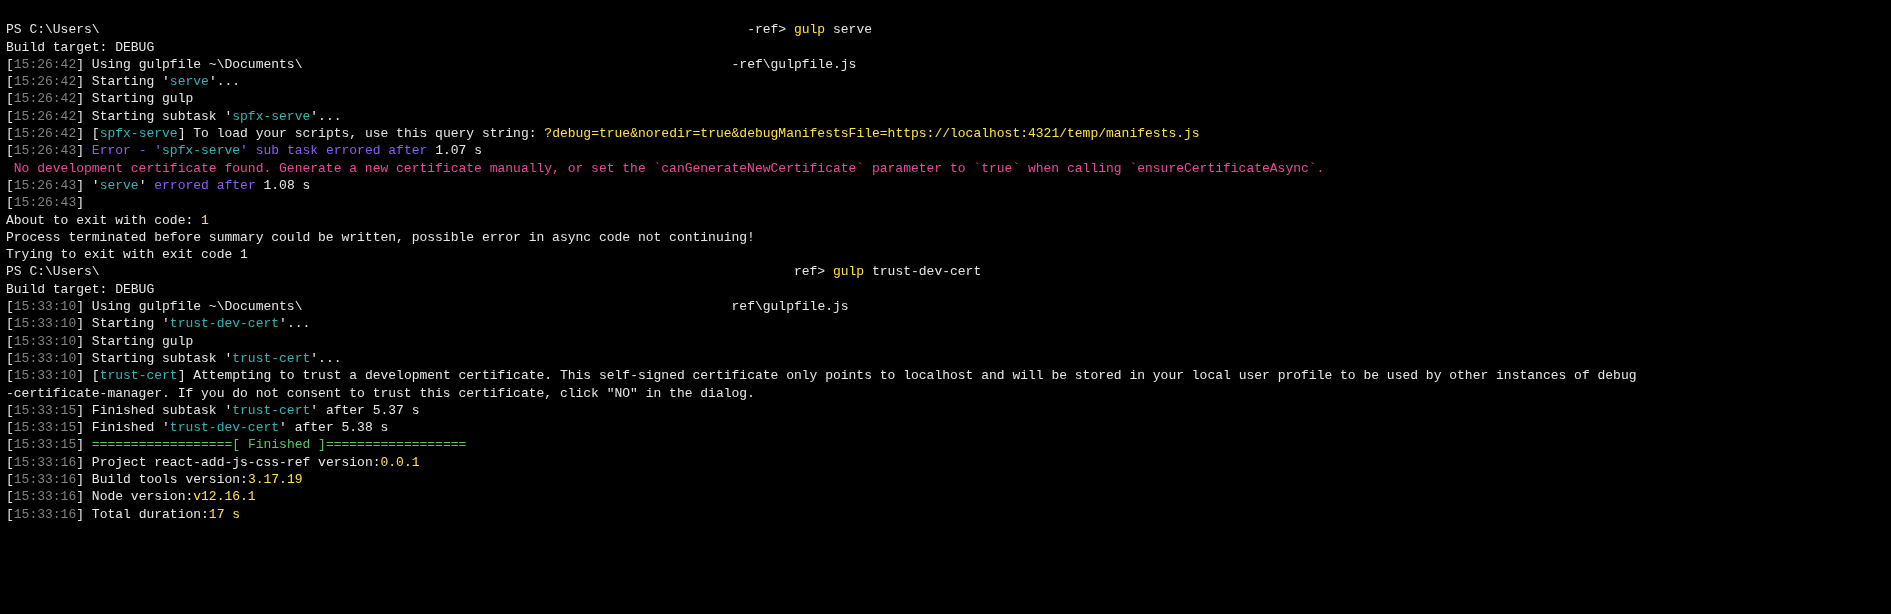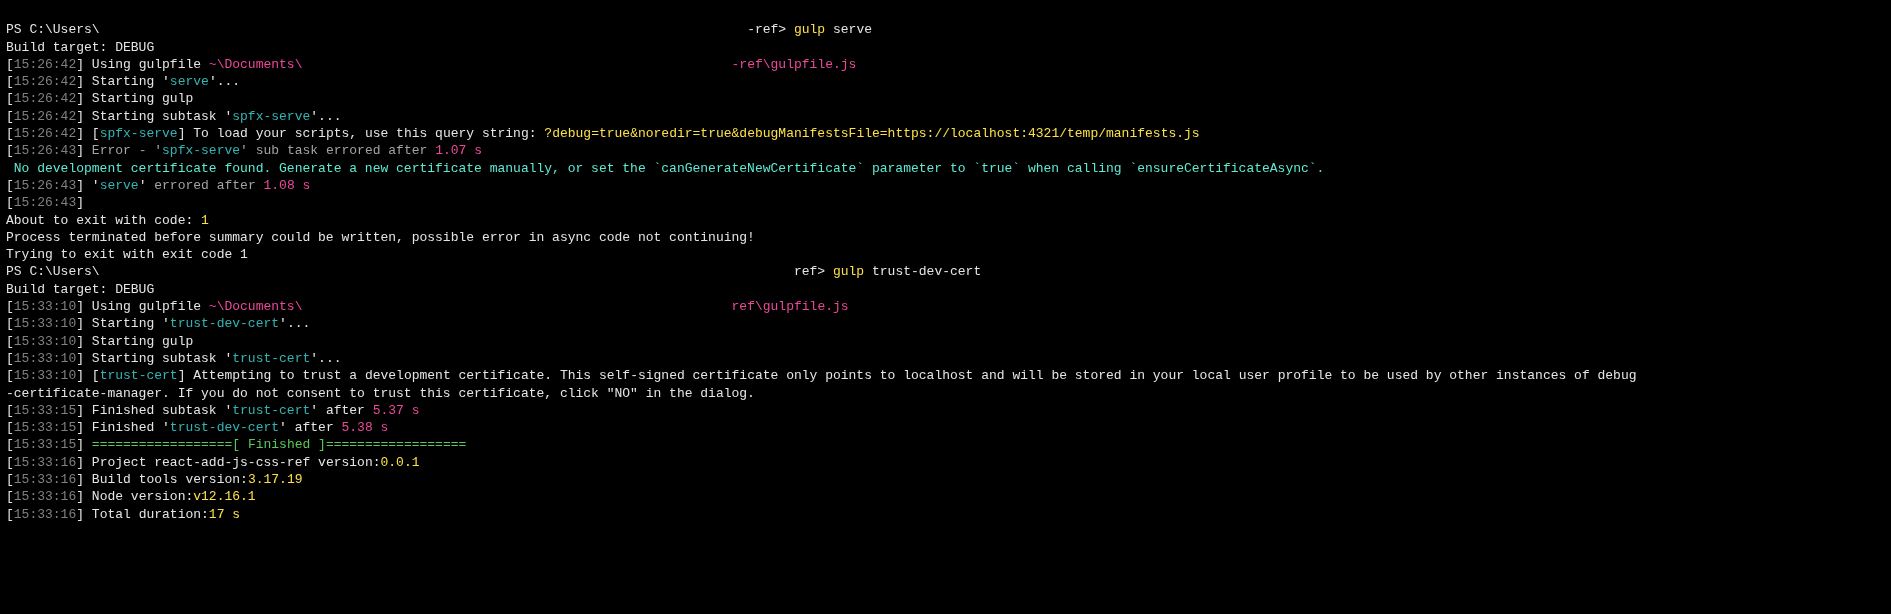--- a/index.html
+++ b/index.html
@@ -13,24 +13,24 @@
     white-space: pre;
     width: 1891px;
     box-sizing: border-box;
     overflow: hidden;
   }
   .line { }
   .gray   { color: #808080; font-family: Liberation Mono, monospace; }
   .white  { color: #e5e5e5; }
   .yellow { color: #fde047; }
   .green  { color: #5ac95a; }
-  .magenta{ color: #ec4899; }
+  .magenta{ color: #e5e5e5; }
   .cyan   { color: #33b4b4; }
-  .red    { color: #a3a3a3; }
-  .salmon { color: #5eead4; }
+  .red    { color: #8b5cf6; }
+  .salmon { color: #ec4899; }
   .redacted { background:#000; color:#000; }
 </style>
 </head>
 <body>
 <div id="terminal"><div class="line"><span class="white">PS C:\Users\</span><span class="redacted">                                                                                   </span><span class="white">-ref&gt; </span><span class="yellow">gulp</span><span class="white"> serve</span></div><div class="line"><span class="white">Build target: DEBUG</span></div><div class="line"><span class="white">[</span><span class="gray">15:26:42</span><span class="white">] Using gulpfile </span><span class="magenta">~\Documents\</span><span class="redacted">                                                       </span><span class="magenta">-ref\gulpfile.js</span></div><div class="line"><span class="white">[</span><span class="gray">15:26:42</span><span class="white">] Starting '</span><span class="cyan">serve</span><span class="white">'...</span></div><div class="line"><span class="white">[</span><span class="gray">15:26:42</span><span class="white">] Starting gulp</span></div><div class="line"><span class="white">[</span><span class="gray">15:26:42</span><span class="white">] Starting subtask '</span><span class="cyan">spfx-serve</span><span class="white">'...</span></div><div class="line"><span class="white">[</span><span class="gray">15:26:42</span><span class="white">] [</span><span class="cyan">spfx-serve</span><span class="white">] To load your scripts, use this query string: </span><span class="yellow">?debug=true&amp;noredir=true&amp;debugManifestsFile=https://localhost:4321/temp/manifests.js</span></div><div class="line"><span class="white">[</span><span class="gray">15:26:43</span><span class="white">] </span><span class="red">Error - '</span><span class="cyan">spfx-serve</span><span class="red">' sub task errored after </span><span class="magenta">1.07 s</span></div><div class="line"><span class="salmon"> No development certificate found. Generate a new certificate manually, or set the `canGenerateNewCertificate` parameter to `true` when calling `ensureCertificateAsync`.</span></div><div class="line"><span class="white">[</span><span class="gray">15:26:43</span><span class="white">] '</span><span class="cyan">serve</span><span class="white">' </span><span class="red">errored after</span><span class="white"> </span><span class="magenta">1.08 s</span></div><div class="line"><span class="white">[</span><span class="gray">15:26:43</span><span class="white">]</span></div><div class="line"><span class="white">About to exit with code: </span><span class="yellow">1</span></div><div class="line"><span class="white">Process terminated before summary could be written, possible error in async code not continuing!</span></div><div class="line"><span class="white">Trying to exit with exit code 1</span></div><div class="line"><span class="white">PS C:\Users\</span><span class="redacted">                                                                                         </span><span class="white">ref&gt; </span><span class="yellow">gulp</span><span class="white"> trust-dev-cert</span></div><div class="line"><span class="white">Build target: DEBUG</span></div><div class="line"><span class="white">[</span><span class="gray">15:33:10</span><span class="white">] Using gulpfile </span><span class="magenta">~\Documents\</span><span class="redacted">                                                       </span><span class="magenta">ref\gulpfile.js</span></div><div class="line"><span class="white">[</span><span class="gray">15:33:10</span><span class="white">] Starting '</span><span class="cyan">trust-dev-cert</span><span class="white">'...</span></div><div class="line"><span class="white">[</span><span class="gray">15:33:10</span><span class="white">] Starting gulp</span></div><div class="line"><span class="white">[</span><span class="gray">15:33:10</span><span class="white">] Starting subtask '</span><span class="cyan">trust-cert</span><span class="white">'...</span></div><div class="line"><span class="white">[</span><span class="gray">15:33:10</span><span class="white">] [</span><span class="cyan">trust-cert</span><span class="white">] Attempting to trust a development certificate. This self-signed certificate only points to localhost and will be stored in your local user profile to be used by other instances of debug</span></div><div class="line"><span class="white">-certificate-manager. If you do not consent to trust this certificate, click "NO" in the dialog.</span></div><div class="line"><span class="white">[</span><span class="gray">15:33:15</span><span class="white">] Finished subtask '</span><span class="cyan">trust-cert</span><span class="white">' after </span><span class="magenta">5.37 s</span></div><div class="line"><span class="white">[</span><span class="gray">15:33:15</span><span class="white">] Finished '</span><span class="cyan">trust-dev-cert</span><span class="white">' after </span><span class="magenta">5.38 s</span></div><div class="line"><span class="white">[</span><span class="gray">15:33:15</span><span class="white">] </span><span class="green">==================[ </span><span class="green">Finished</span><span class="green"> ]==================</span></div><div class="line"><span class="white">[</span><span class="gray">15:33:16</span><span class="white">] Project react-add-js-css-ref version:</span><span class="yellow">0.0.1</span></div><div class="line"><span class="white">[</span><span class="gray">15:33:16</span><span class="white">] Build tools version:</span><span class="yellow">3.17.19</span></div><div class="line"><span class="white">[</span><span class="gray">15:33:16</span><span class="white">] Node version:</span><span class="yellow">v12.16.1</span></div><div class="line"><span class="white">[</span><span class="gray">15:33:16</span><span class="white">] Total duration:</span><span class="yellow">17 s</span></div></div>
 
 
 
 
 

